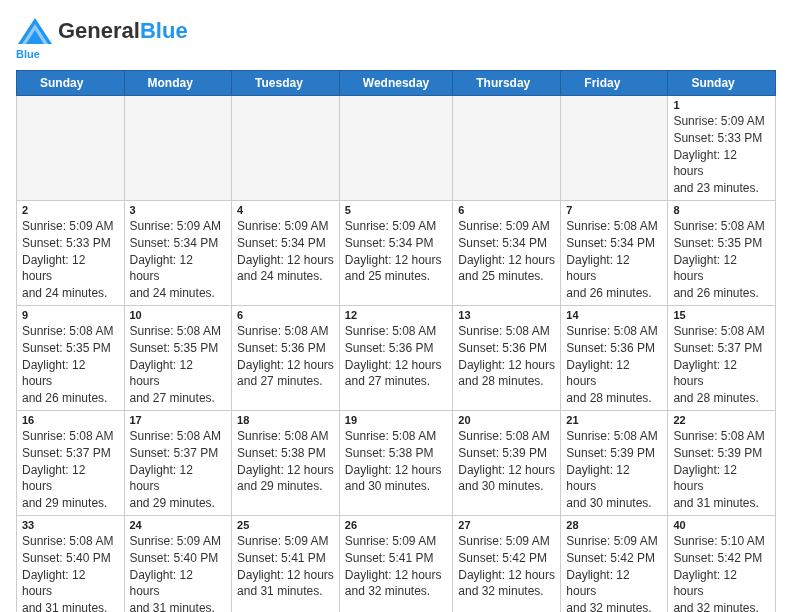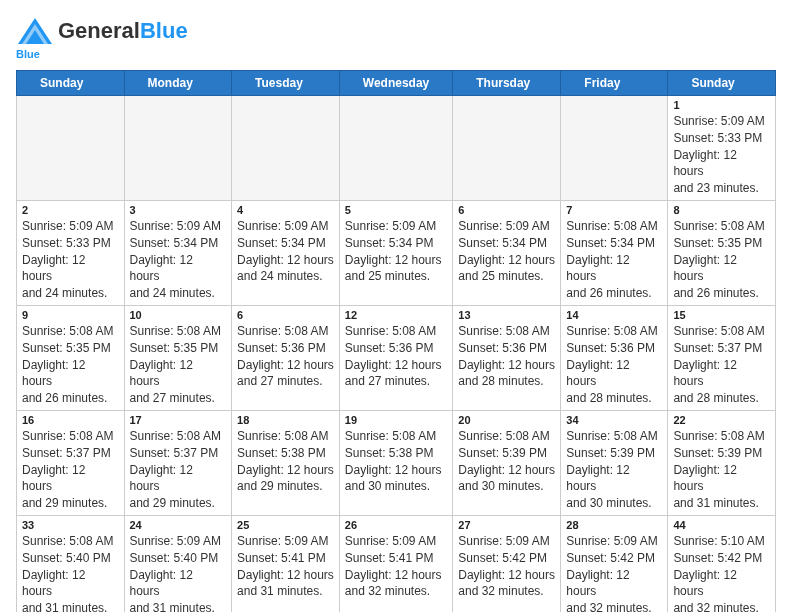--- a/index.html
+++ b/index.html
@@ -273,21 +273,21 @@
 and 30 minutes.</div>
         </td>
         <td>
           <span class="day-number">20</span>
           <div class="day-info" style="white-space: pre-line;">Sunrise: 5:08 AM
 Sunset: 5:39 PM
 Daylight: 12 hours
 and 30 minutes.</div>
         </td>
         <td>
-          <span class="day-number">34</span>
+          <span class="day-number">21</span>
           <div class="day-info" style="white-space: pre-line;">Sunrise: 5:08 AM
 Sunset: 5:39 PM
 Daylight: 12 hours
 and 30 minutes.</div>
         </td>
         <td>
           <span class="day-number">22</span>
           <div class="day-info" style="white-space: pre-line;">Sunrise: 5:08 AM
 Sunset: 5:39 PM
 Daylight: 12 hours
@@ -331,21 +331,21 @@
 and 32 minutes.</div>
         </td>
         <td>
           <span class="day-number">28</span>
           <div class="day-info" style="white-space: pre-line;">Sunrise: 5:09 AM
 Sunset: 5:42 PM
 Daylight: 12 hours
 and 32 minutes.</div>
         </td>
         <td>
-          <span class="day-number">44</span>
+          <span class="day-number">40</span>
           <div class="day-info" style="white-space: pre-line;">Sunrise: 5:10 AM
 Sunset: 5:42 PM
 Daylight: 12 hours
 and 32 minutes.</div>
         </td>
       </tr>
       <tr class="last-row">
         <td class="has-data">
           <span class="day-number">30</span>
           <div class="day-info" style="white-space: pre-line;">Sunrise: 5:10 AM

